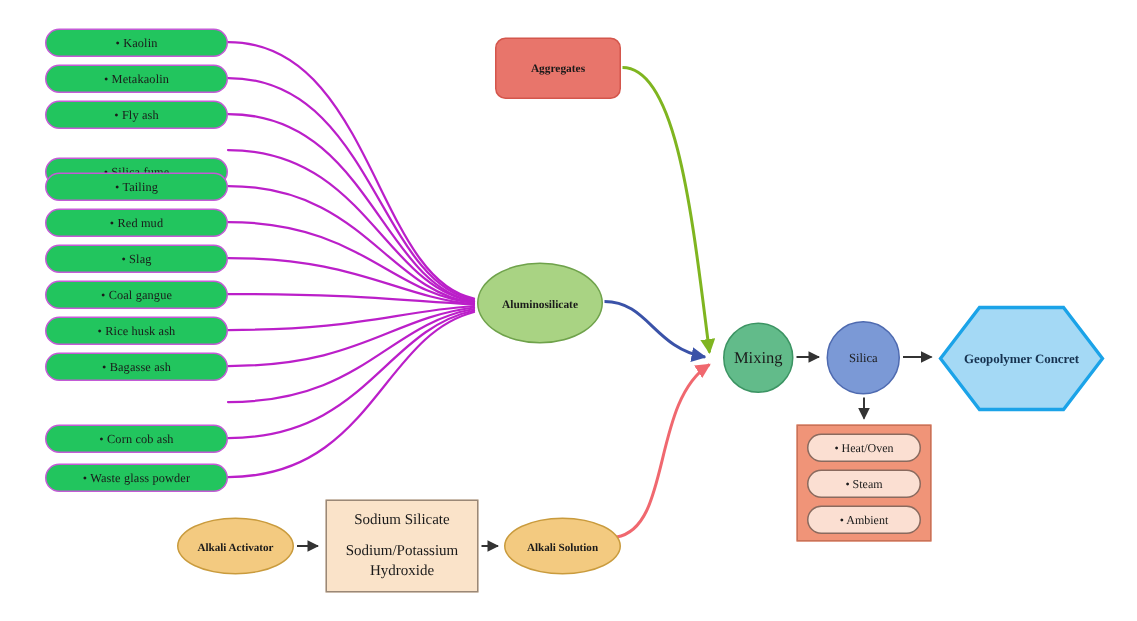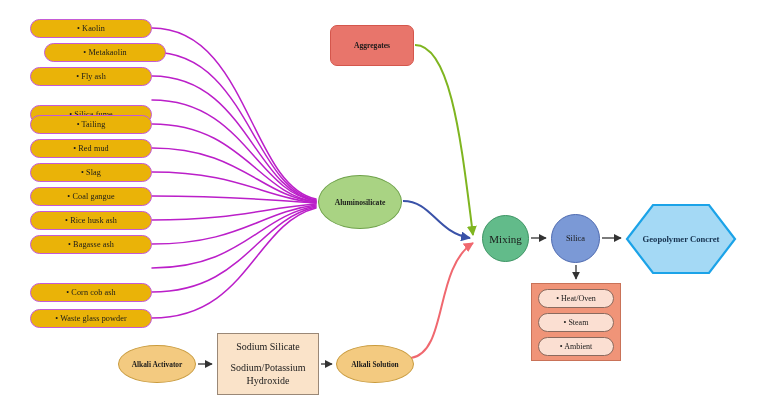--- a/index.html
+++ b/index.html
@@ -33,21 +33,21 @@
     justify-content: center;
     text-align: center;
     color: #1a1a1a;
   }
 
   
   .pill-precursor {
     width: 122px;
     height: 19px;
     border-radius: 10px;
-    background: #eab308;
+    background: #22c55e;
     border: 1.2px solid #c45bd6;
     font-size: 8.2px;
     letter-spacing: 0.1px;
   }
 
   
   .ellipse-aluminosilicate {
     left: 318px;
     top: 175px;
     width: 84px;
@@ -231,21 +231,21 @@
     <path d="M576,265 L576,279" fill="none" stroke="#333333" stroke-width="1.3" marker-end="url(#arrowDark)"></path>
 
     <path d="M198,364 L212,364" fill="none" stroke="#333333" stroke-width="1.3" marker-end="url(#arrowDark)"></path>
 
     <path d="M321,364 L332,364" fill="none" stroke="#333333" stroke-width="1.3" marker-end="url(#arrowDark)"></path>
   </svg>
 
   <div class="node pill-precursor" style="left:30px;  top:19px;">
     <span>• Kaolin</span>
   </div>
-  <div class="node pill-precursor" style="left:44px;  top:43px;">
+  <div class="node pill-precursor" style="left:30px;  top:43px;">
     <span>• Metakaolin</span>
   </div>
   <div class="node pill-precursor" style="left:30px;  top:67px;">
     <span>• Fly ash</span>
   </div>
   <div class="node pill-precursor" style="left:30px;  top:105px;">
     <span>• Silica fume</span>
   </div>
   <div class="node pill-precursor" style="left:30px;  top:115px;">
     <span>• Tailing</span>

